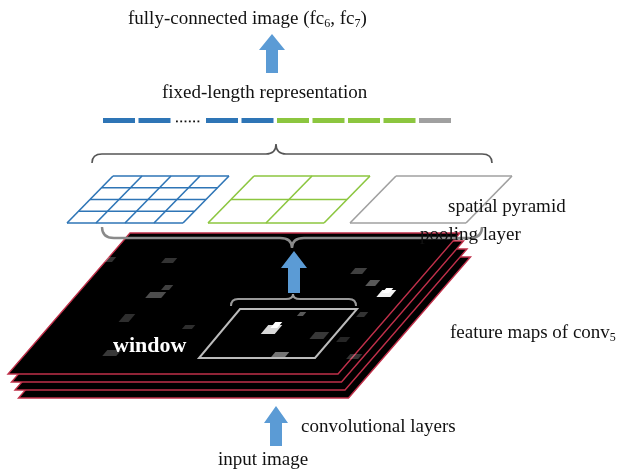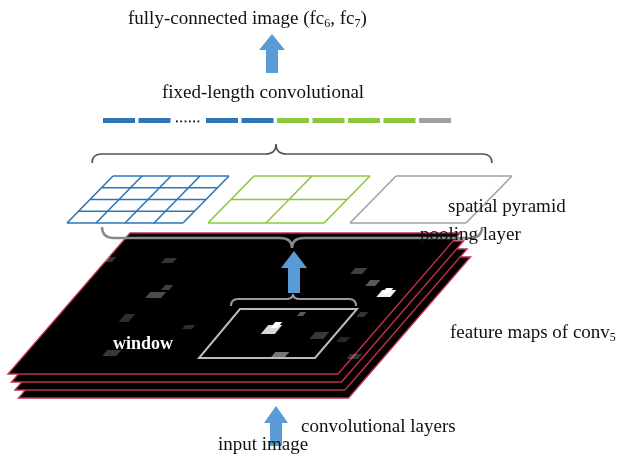--- a/index.html
+++ b/index.html
@@ -1,20 +1,20 @@
 <!DOCTYPE html>
 <html><head>
 <meta charset="utf-8">
 <style>
   html, body { margin: 0; padding: 0; background: #ffffff; }
   body { width: 642px; height: 475px; position: relative; overflow: hidden; font-family: "Liberation Serif", serif; color: #111; }
   svg { position: absolute; left: 0; top: 0; }
   .lbl { position: absolute; font-family: "Liberation Serif", serif; font-size: 19px; color: #111; white-space: nowrap; line-height: 1; }
   .lbl sub { font-size: 12px; vertical-align: -3px; }
-  .win { color: #ffffff; font-weight: bold; font-size: 18px; }
+  .win { color: #ffffff; font-weight: bold; font-size: 22px; }
 </style>
 </head>
 <body>
 
 <svg width="642" height="475" viewBox="0 0 642 475">
 
   <g>
     <polygon points="272,34 259,50 266,50 266,73 278,73 278,50 285,50" fill="#5B9BD5"></polygon>
   </g>
 
@@ -103,23 +103,23 @@
 
   <polygon points="240,309 357,309 315,358 199,358" fill="none" stroke="#BBBBBB" stroke-width="2"></polygon>
 
   <g>
     <polygon points="276,406 264,423 270,423 270,446 282,446 282,423 288,423" fill="#5B9BD5"></polygon>
   </g>
 </svg>
 
 <div class="lbl" style="left:128px; top:8px;"><span>fully-connected image (fc</span><sub>6</sub><span>, fc</span><sub>7</sub><span>)</span></div>
 
-<div class="lbl" style="left:162px; top:82px;">fixed-length convolutional</div>
+<div class="lbl" style="left:162px; top:82px;">fixed-length representation</div>
 
 <div class="lbl" style="left:448px; top:196px;">spatial pyramid</div>
 <div class="lbl" style="left:420px; top:224px;">pooling layer</div>
 
 <div class="lbl" style="left:406px; top:322px;margin-left:44px;"><span>feature maps of conv</span><sub>5</sub></div>
 
 <div class="lbl win" style="left:113px; top:334px;">window</div>
 
 <div class="lbl" style="left:301px; top:416px;">convolutional layers</div>
-<div class="lbl" style="left:218px; top:434px;text-align:center;">input image</div>
+<div class="lbl" style="left:218px; top:449px;text-align:center;">input image</div>
 
 </body></html>

